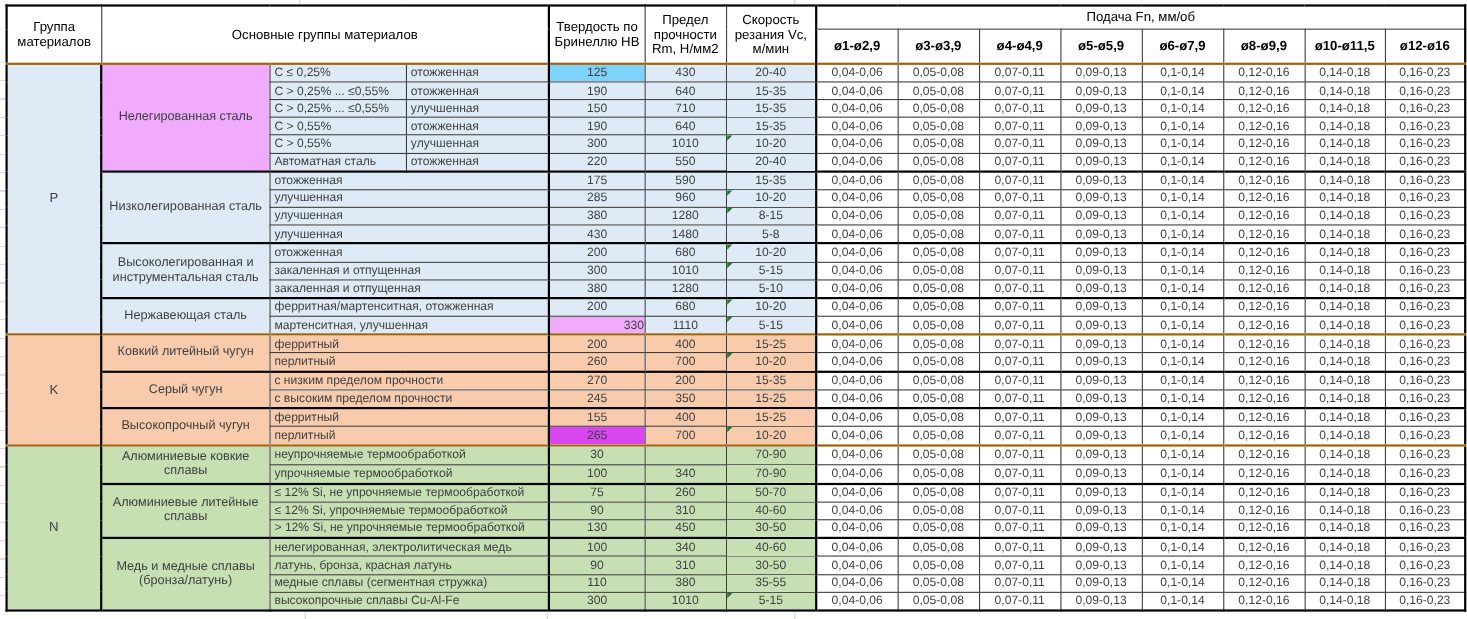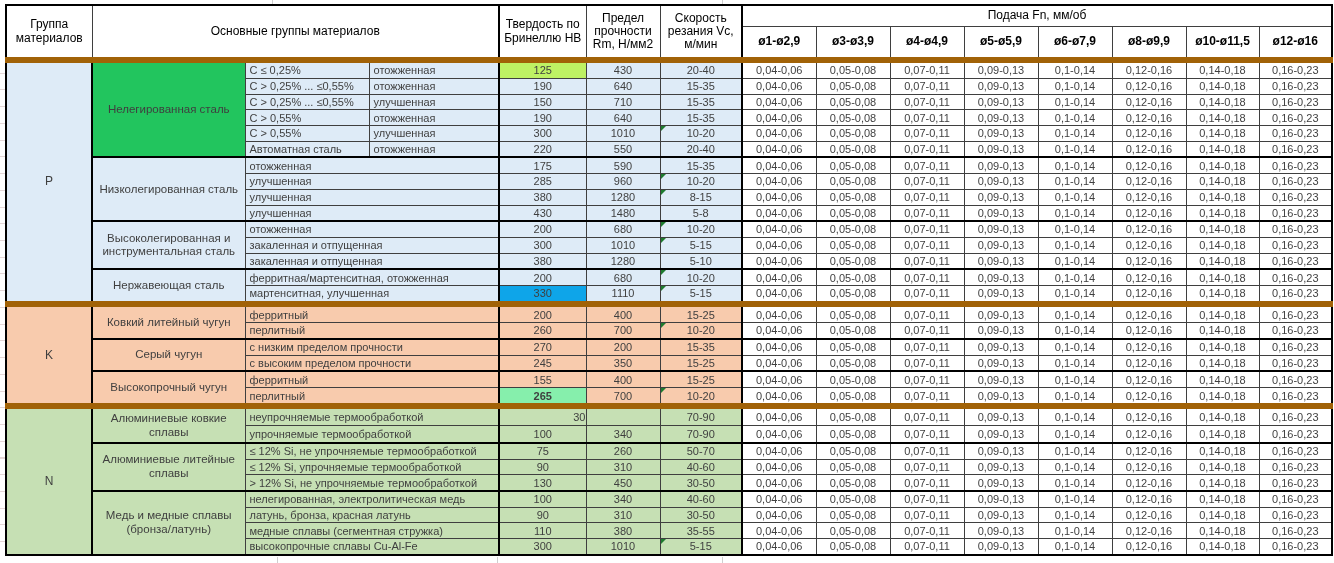--- a/index.html
+++ b/index.html
@@ -23,21 +23,21 @@
   }
   thead th{color:#000;font-weight:normal;font-size:12px;background:#fff;line-height:1.1;}
   tr.h1 th{height:20px;}
   tr.h2 th{height:30px;}
   th.dia{font-weight:bold;}
   td.left{text-align:left;padding-left:4px;padding-right:2px;}
   td.group-cell{font-size:12px;}
   td.section-cell{font-size:11.5px;line-height:1.18;padding:0 2px;}
   .bl2{border-left:2px solid #000;}
   tbody tr.sec-start > td{border-top:2px solid #000;}
-  tbody tr.group-start > td{border-top:6px solid #a16207;}
+  tbody tr.group-start > td{border-top:2px solid #a16207;}
   td.vc{position:relative;}
   .flag{
     position:absolute;left:0;top:0;width:0;height:0;
     border-top:5px solid #1e7b2f;border-right:5px solid transparent;
   }
   .left-gridlines{
     position:absolute;left:0;top:57px;width:5px;height:498px;
     background:repeating-linear-gradient(to bottom,#ffffff 0px,#ffffff 15.7px,#e3d6d6 15.7px,#e6d9d9 16.73px);
   }
   .vstub{position:absolute;width:1px;background:#cfcfcf;}
@@ -86,24 +86,24 @@
         <th class="dia">ø5-ø5,9</th>
         <th class="dia">ø6-ø7,9</th>
         <th class="dia">ø8-ø9,9</th>
         <th class="dia">ø10-ø11,5</th>
         <th class="dia">ø12-ø16</th>
       </tr>
     </thead>
     <tbody>
       <tr class="group-start">
         <td class="group-cell" rowspan="15" style="background: rgb(222, 235, 247);">P</td>
-        <td class="section-cell bl2" rowspan="6" style="background: #22c55e;">Нелегированная сталь</td>
+        <td class="section-cell bl2" rowspan="6" style="background: #f0abfc;">Нелегированная сталь</td>
         <td class="left" style="background: rgb(222, 235, 247);">C ≤ 0,25%</td>
         <td class="left" style="background: rgb(222, 235, 247);">отожженная</td>
-        <td class="bl2" style="background: #bef264;">125</td>
+        <td class="bl2" style="background: #7dd3fc;">125</td>
         <td style="background: rgb(222, 235, 247);">430</td>
         <td class="vc" style="background: rgb(222, 235, 247);"><span>20-40</span></td>
         <td class="feed bl2">0,04-0,06</td>
         <td class="feed">0,05-0,08</td>
         <td class="feed">0,07-0,11</td>
         <td class="feed">0,09-0,13</td>
         <td class="feed">0,1-0,14</td>
         <td class="feed">0,12-0,16</td>
         <td class="feed">0,14-0,18</td>
         <td class="feed">0,16-0,23</td>
@@ -293,21 +293,21 @@
         <td class="feed">0,05-0,08</td>
         <td class="feed">0,07-0,11</td>
         <td class="feed">0,09-0,13</td>
         <td class="feed">0,1-0,14</td>
         <td class="feed">0,12-0,16</td>
         <td class="feed">0,14-0,18</td>
         <td class="feed">0,16-0,23</td>
       </tr>
       <tr>
         <td class="left" colspan="2" style="background: rgb(222, 235, 247);">мартенситная, улучшенная</td>
-        <td class="bl2" style="background: #0ea5e9;">330</td>
+        <td class="bl2" style="background: #f0abfc; text-align: right;">330</td>
         <td style="background: rgb(222, 235, 247);">1110</td>
         <td class="vc" style="background: rgb(222, 235, 247);"><span>5-15</span><span class="flag" style="border-top-color: rgb(30, 123, 47);"></span></td>
         <td class="feed bl2">0,04-0,06</td>
         <td class="feed">0,05-0,08</td>
         <td class="feed">0,07-0,11</td>
         <td class="feed">0,09-0,13</td>
         <td class="feed">0,1-0,14</td>
         <td class="feed">0,12-0,16</td>
         <td class="feed">0,14-0,18</td>
         <td class="feed">0,16-0,23</td>
@@ -381,37 +381,37 @@
         <td class="feed">0,05-0,08</td>
         <td class="feed">0,07-0,11</td>
         <td class="feed">0,09-0,13</td>
         <td class="feed">0,1-0,14</td>
         <td class="feed">0,12-0,16</td>
         <td class="feed">0,14-0,18</td>
         <td class="feed">0,16-0,23</td>
       </tr>
       <tr>
         <td class="left" colspan="2" style="background: rgb(248, 203, 173);">перлитный</td>
-        <td class="bl2" style="background: #86efac; font-weight: bold;">265</td>
+        <td class="bl2" style="background: #d946ef;">265</td>
         <td style="background: rgb(248, 203, 173);">700</td>
         <td class="vc" style="background: rgb(248, 203, 173);"><span>10-20</span><span class="flag" style="border-top-color: rgb(30, 123, 47);"></span></td>
         <td class="feed bl2">0,04-0,06</td>
         <td class="feed">0,05-0,08</td>
         <td class="feed">0,07-0,11</td>
         <td class="feed">0,09-0,13</td>
         <td class="feed">0,1-0,14</td>
         <td class="feed">0,12-0,16</td>
         <td class="feed">0,14-0,18</td>
         <td class="feed">0,16-0,23</td>
       </tr>
       <tr class="group-start">
         <td class="group-cell" rowspan="9" style="background: rgb(198, 224, 180);">N</td>
         <td class="section-cell bl2" rowspan="2" style="background: rgb(198, 224, 180);">Алюминиевые ковкие сплавы</td>
         <td class="left" colspan="2" style="background: rgb(198, 224, 180);">неупрочняемые термообработкой</td>
-        <td class="bl2" style="background: rgb(198, 224, 180); text-align: right;">30</td>
+        <td class="bl2" style="background: rgb(198, 224, 180);">30</td>
         <td style="background: rgb(198, 224, 180);"></td>
         <td class="vc" style="background: rgb(198, 224, 180);"><span>70-90</span></td>
         <td class="feed bl2">0,04-0,06</td>
         <td class="feed">0,05-0,08</td>
         <td class="feed">0,07-0,11</td>
         <td class="feed">0,09-0,13</td>
         <td class="feed">0,1-0,14</td>
         <td class="feed">0,12-0,16</td>
         <td class="feed">0,14-0,18</td>
         <td class="feed">0,16-0,23</td>

